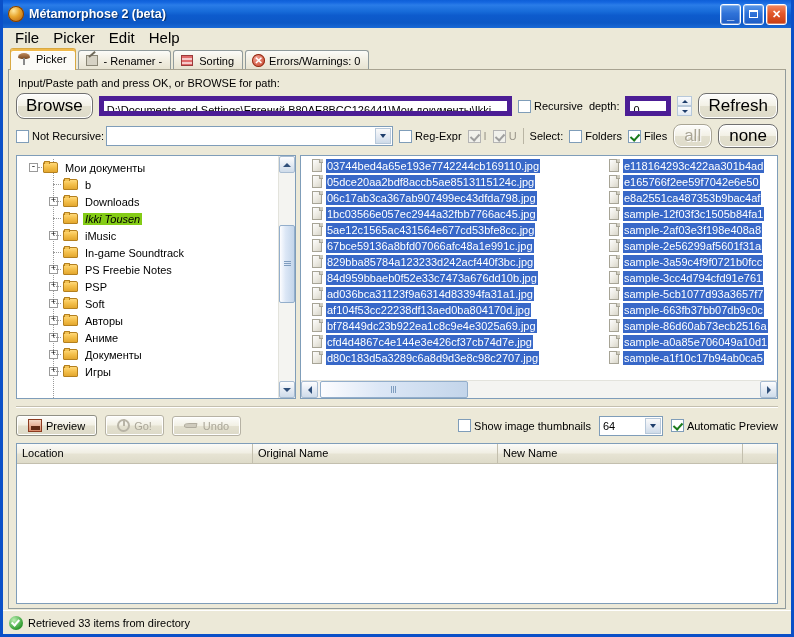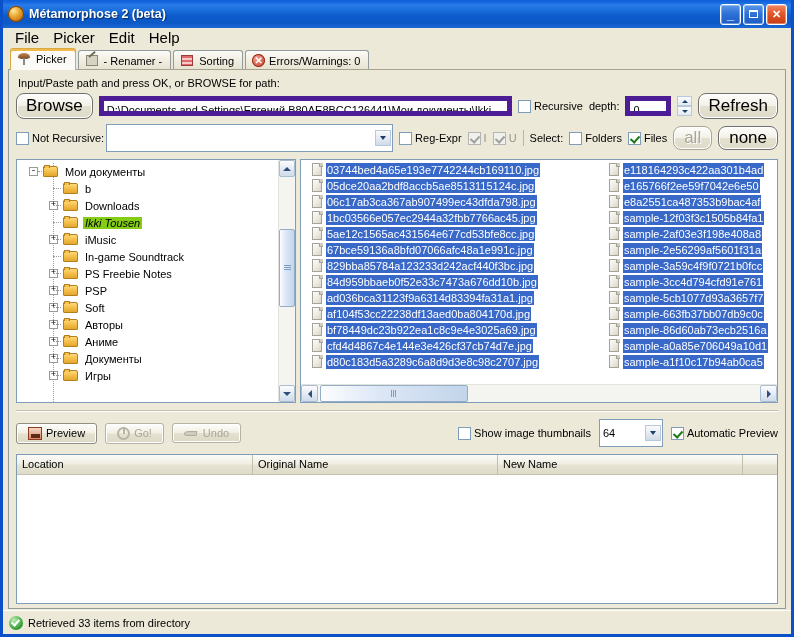--- a/index.html
+++ b/index.html
@@ -204,21 +204,21 @@
     box-sizing: border-box;
     height: 20px;
     line-height: 15px;
     color: #000;
     overflow: hidden;
     white-space: nowrap;
   }
   .combo {
     border: 1px solid #7f9db9;
     background: #fff;
-    height: 28px;
+    height: 20px;
     box-sizing: border-box;
     display: flex; align-items: center;
     font-size: 11px;
     padding-left: 3px;
     position: relative;
   }
   .combo .arrow {
     width: 16px; height: 16px;
     margin-left: auto; margin-right: 1px;
     background: linear-gradient(to bottom, #fafafa 0%, #e6ebf3 50%, #cedbe9 100%);

